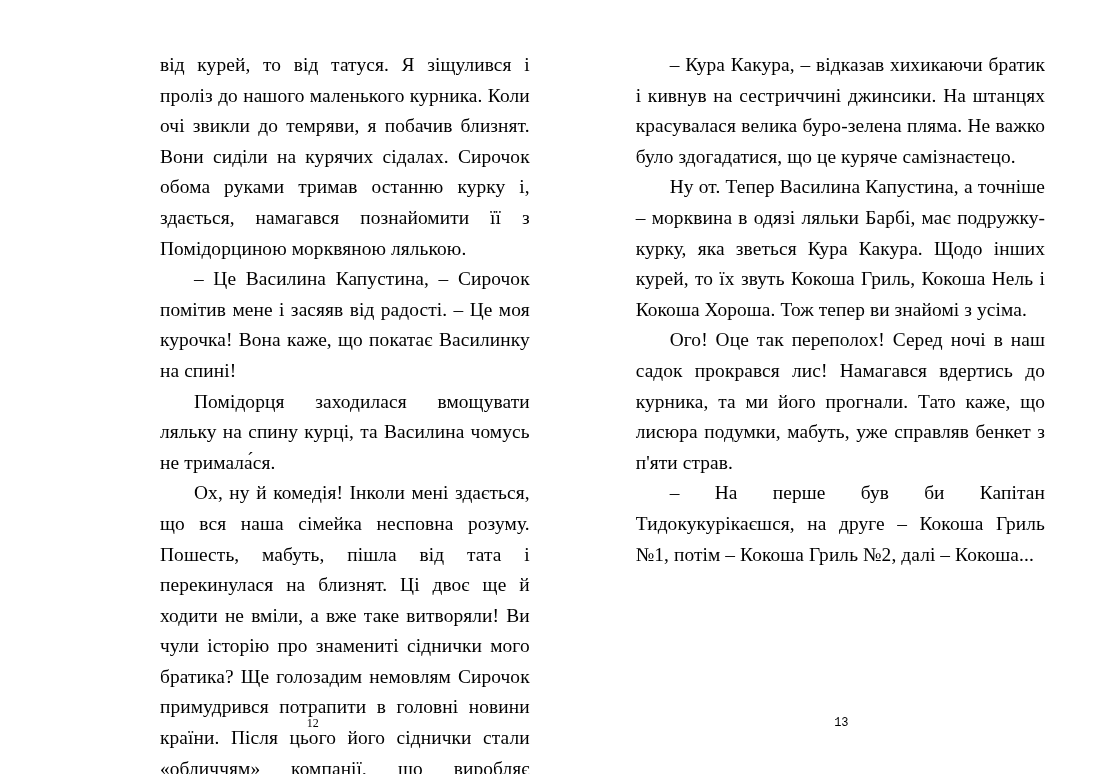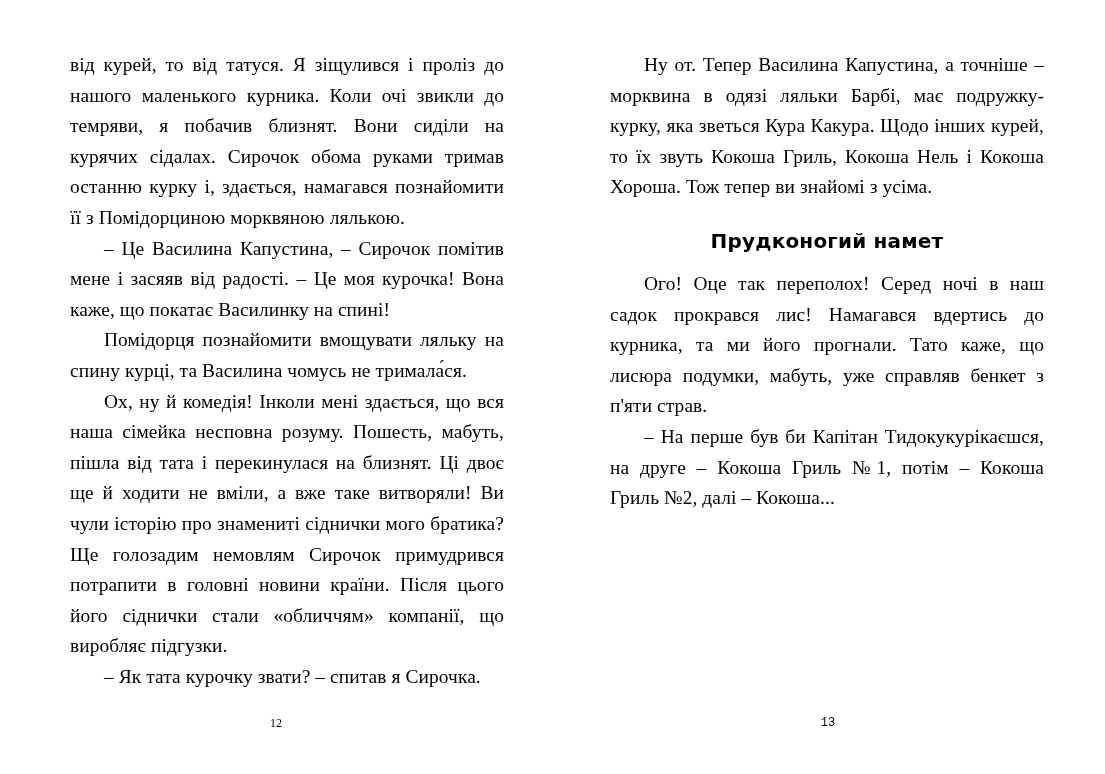--- a/index.html
+++ b/index.html
@@ -22,22 +22,23 @@
     box-sizing: border-box;
   }
   .page {
     position: relative;
     box-sizing: border-box;
     width: 552px;
     height: 774px;
     padding-top: 50px;
   }
   .page-left {
-    padding-left: 70px;
+    padding-left: 112px;
     padding-right: 48px;
+    margin-left: 48px;
   }
   .page-right {
     padding-left: 58px;
     padding-right: 60px;
   }
   .column {
     width: 100%;
   }
   p {
     margin: 0;
@@ -78,30 +79,30 @@
 </style>
 </head>
 <body>
 
 <div class="book-spread">
 
   <div class="page page-left">
     <div class="column">
       <p class="noindent">від курей, то від татуся. Я зіщулився і проліз до нашого маленького курника. Коли очі звикли до темряви, я побачив близнят. Вони сиділи на курячих сідалах. Сирочок обома руками тримав останню курку і, здається, намагався познайомити її з Помідорциною морквяною лялькою.</p>
       <p class="indent">– Це Василина Капустина, – Сирочок помітив мене і засяяв від радості. – Це моя курочка! Вона каже, що покатає Василинку на спині!</p>
-      <p class="indent">Помідорця познайомити вмощувати ляльку на спину курці, та Василина чомусь не тримала́ся.</p>
+      <p class="indent">Помідорця заходилася вмощувати ляльку на спину курці, та Василина чомусь не тримала́ся.</p>
       <p class="indent">Ох, ну й комедія! Інколи мені здається, що вся наша сімейка несповна розуму. Пошесть, мабуть, пішла від тата і перекинулася на близнят. Ці двоє ще й ходити не вміли, а вже таке витворяли! Ви чули історію про знамениті сіднички мого братика? Ще голозадим немовлям Сирочок примудрився потрапити в головні новини країни. Після цього його сіднички стали «обличчям» компанії, що виробляє підгузки.</p>
       <p class="indent">– Як тата курочку звати? – спитав я Сирочка.</p>
     </div>
     <div class="page-number">12</div>
   </div>
 
   <div class="page page-right">
     <div class="column">
+      <p class="indent">– Кура Какура, – відказав хихикаючи братик і кивнув на сестриччині джинсики. На штанцях красувалася велика буро-зелена пляма. Не важко було здогадатися, що це куряче самізнаєтецо.</p>
       <p class="indent">Ну от. Тепер Василина Капустина, а точніше – морквина в одязі ляльки Барбі, має подружку-курку, яка зветься Кура Какура. Щодо інших курей, то їх звуть Кокоша Гриль, Кокоша Нель і Кокоша Хороша. Тож тепер ви знайомі з усіма.</p>
-      <h2 class="section-title">Прудконогий намет</h2>
       <p class="indent">Ого! Оце так переполох! Серед ночі в наш садок прокрався лис! Намагався вдертись до курника, та ми його прогнали. Тато каже, що лисюра подумки, мабуть, уже справляв бенкет з п'яти страв.</p>
       <p class="indent">– На перше був би Капітан Тидокукурікаєшся, на друге – Кокоша Гриль №1, потім – Кокоша Гриль №2, далі – Кокоша...</p>
     </div>
     <div class="page-number">13</div>
   </div>
 
 </div>
 
 </body></html>

